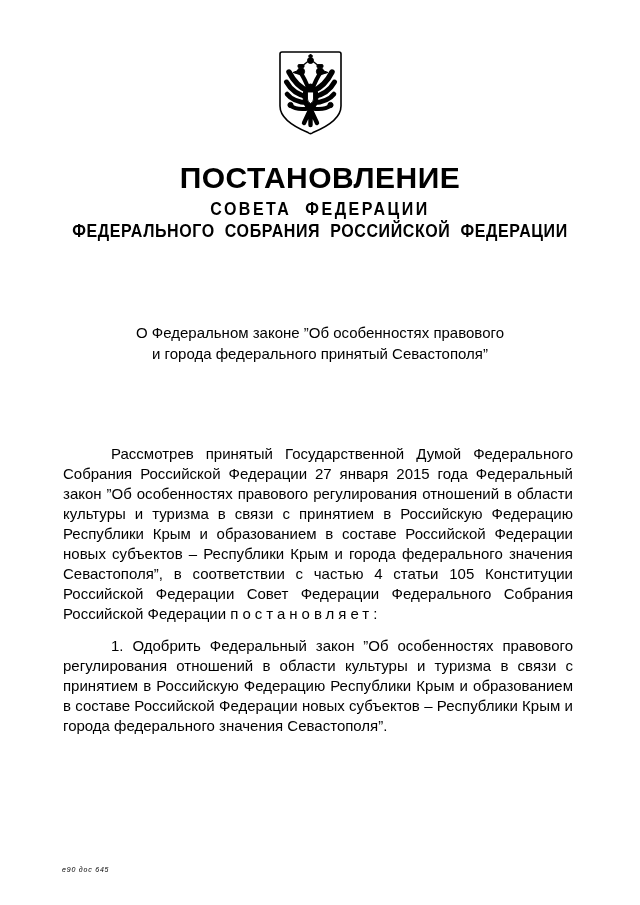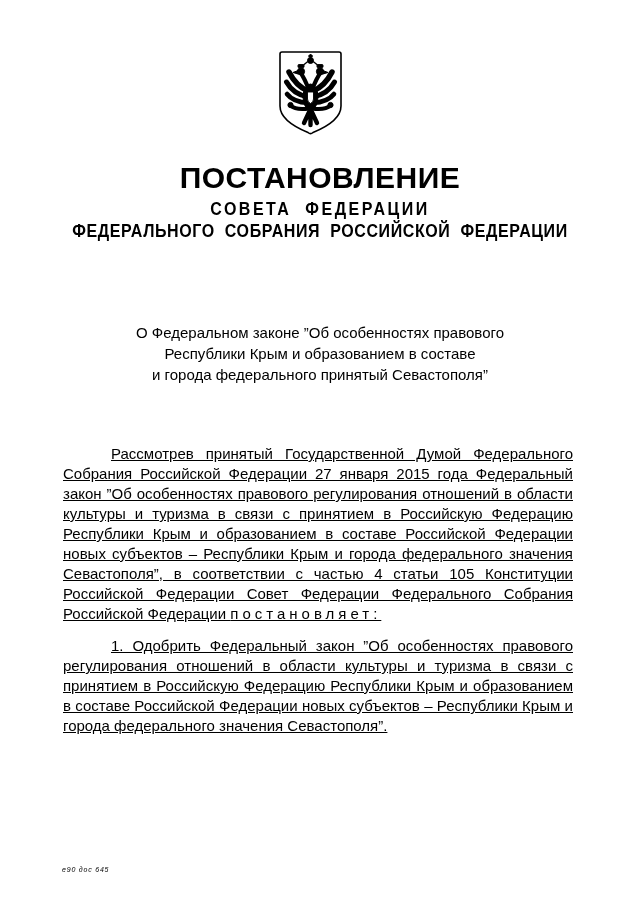--- a/index.html
+++ b/index.html
@@ -72,21 +72,21 @@
   .body-text {
     position: absolute;
     top: 444px;
     left: 63px;
     width: 510px;
     font-size: 15px;
     line-height: 20px;
     text-align: justify;
     text-align-last: left;
   }
-  .para { margin: 0; text-indent: 48px; text-decoration: underline; }
+  .para { margin: 0; text-indent: 48px; }
   .para + .para { margin-top: 12px; }
   .decree { letter-spacing: 4px; }
   .print-code {
     position: absolute;
     top: 866px;
     left: 62px;
     font-size: 7px;
     font-style: italic;
     letter-spacing: 0.8px;
     color: #000000;
@@ -128,21 +128,20 @@
       </g>
     </svg>
   </div>
 
   <div class="doc-title">ПОСТАНОВЛЕНИЕ</div>
   <div class="issuer-1">СОВЕТА ФЕДЕРАЦИИ</div>
   <div class="issuer-2">ФЕДЕРАЛЬНОГО СОБРАНИЯ РОССИЙСКОЙ ФЕДЕРАЦИИ</div>
 
   <div class="subject">
     <div>О Федеральном законе ”Об особенностях правового</div>
-    <div>Республики Крым и образованием в составе</div>
     <div>и города федерального принятый Севастополя”</div>
   </div>
 
   <div class="body-text">
     <p class="para"><span>Рассмотрев принятый Государственной Думой Федерального Собрания Российской Федерации 27 января 2015 года Федеральный закон ”Об особенностях правового регулирования отношений в области культуры и туризма в связи с принятием в Российскую Федерацию Республики Крым и образованием в составе Российской Федерации новых субъектов – Республики Крым и города федерального значения Севастополя”, в соответствии с частью 4 статьи 105 Конституции Российской Федерации Совет Федерации Федерального Собрания Российской Федерации </span><span class="decree">постановляет:</span></p>
     <p class="para">1. Одобрить Федеральный закон ”Об особенностях правового регулирования отношений в области культуры и туризма в связи с принятием в Российскую Федерацию Республики Крым и образованием в составе Российской Федерации новых субъектов – Республики Крым и города федерального значения Севастополя”.</p>
   </div>
 
   <div class="print-code">е90 дос 645</div>
 

